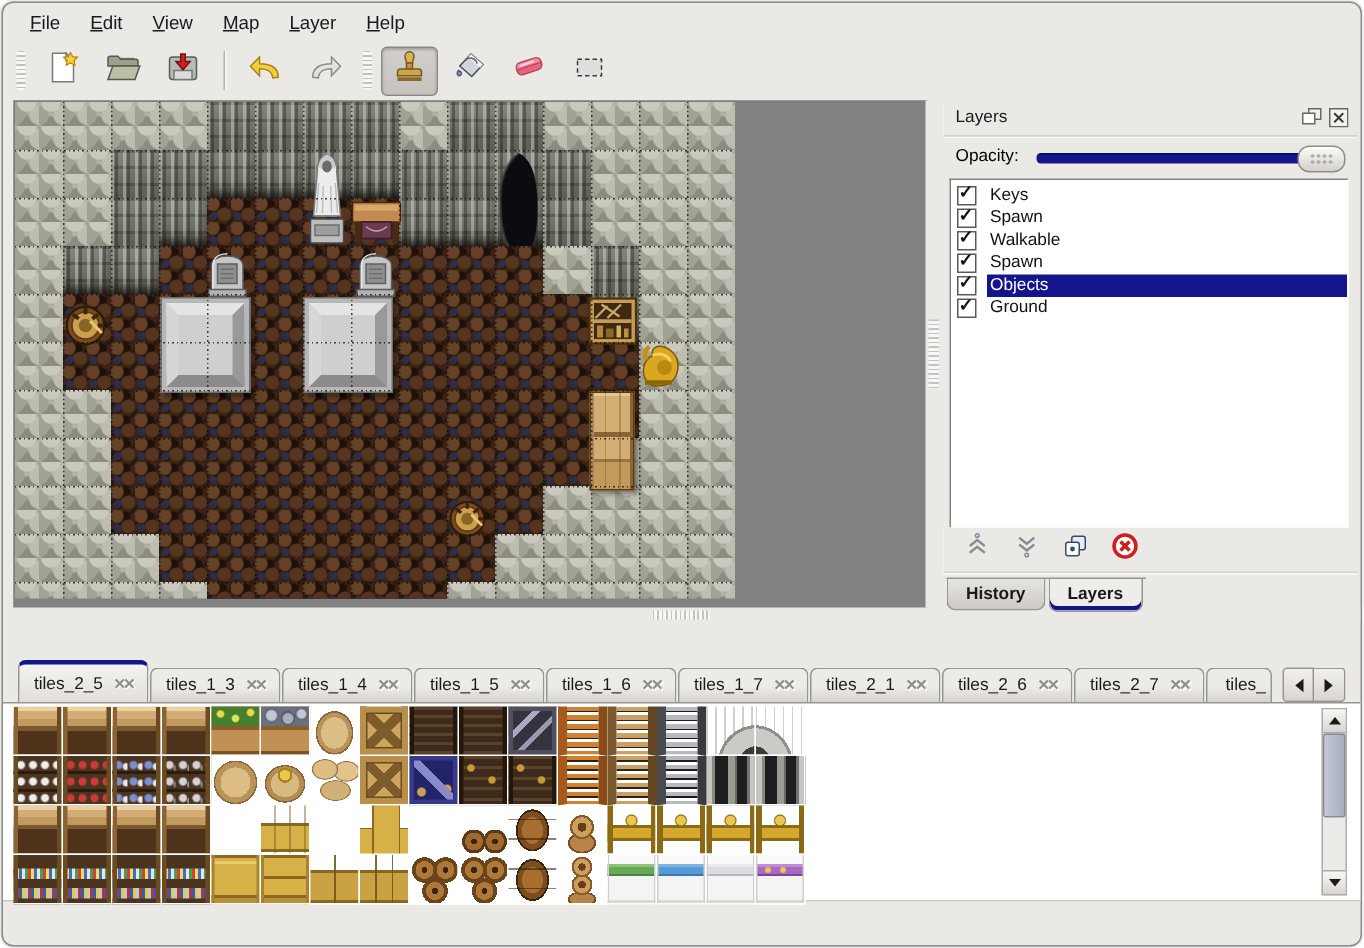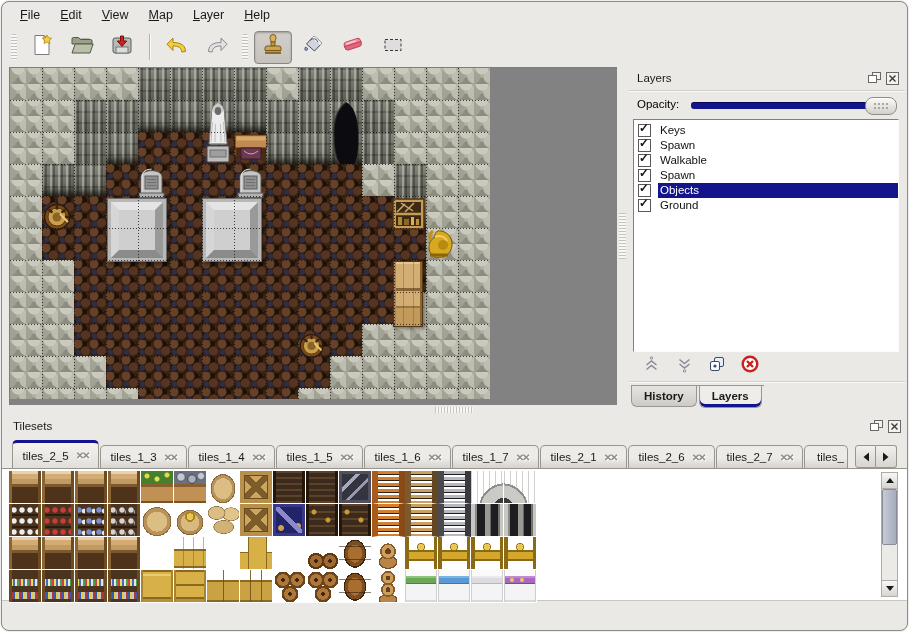--- a/index.html
+++ b/index.html
@@ -617,37 +617,20 @@
               </svg></span>
           </div>
         </div>
     <div class="ld-tabs" id="dockTabs">
           <div class="ld-tab">History</div>
           <div class="ld-tab active">Layers</div>
         </div>
   </div>
 
   <div class="tilesdock">
-    <div class="td-title">
-      <span>Tilesets</span>
-      <span class="dock-btns">
-        <span>
-              <svg width="14" height="13">
-                <rect x="4.5" y="0.5" width="8" height="7" fill="#f4f2ee" stroke="#6a6866"></rect>
-                <rect x="0.5" y="3.5" width="8" height="7" fill="#fff" stroke="#6a6866"></rect>
-              </svg>
-            </span>
-        <span>
-              <svg width="13" height="13">
-                <rect x="0.5" y="0.5" width="12" height="12" fill="#f4f2ee" stroke="#6a6866"></rect>
-                <path d="M3.5 3.5 L9.5 9.5 M9.5 3.5 L3.5 9.5" stroke="#3a3a3a" stroke-width="1.4"></path>
-              </svg>
-            </span>
-      </span>
-    </div>
     <div class="td-tabs" id="tsTabs">
           <div class="ts-tab active">
             <span>tiles_2_5</span>
             <span class="tab-close">✕✕</span>
           </div>
           <div class="ts-tab">
             <span>tiles_1_3</span>
             <span class="tab-close">✕✕</span>
           </div>
           <div class="ts-tab">

